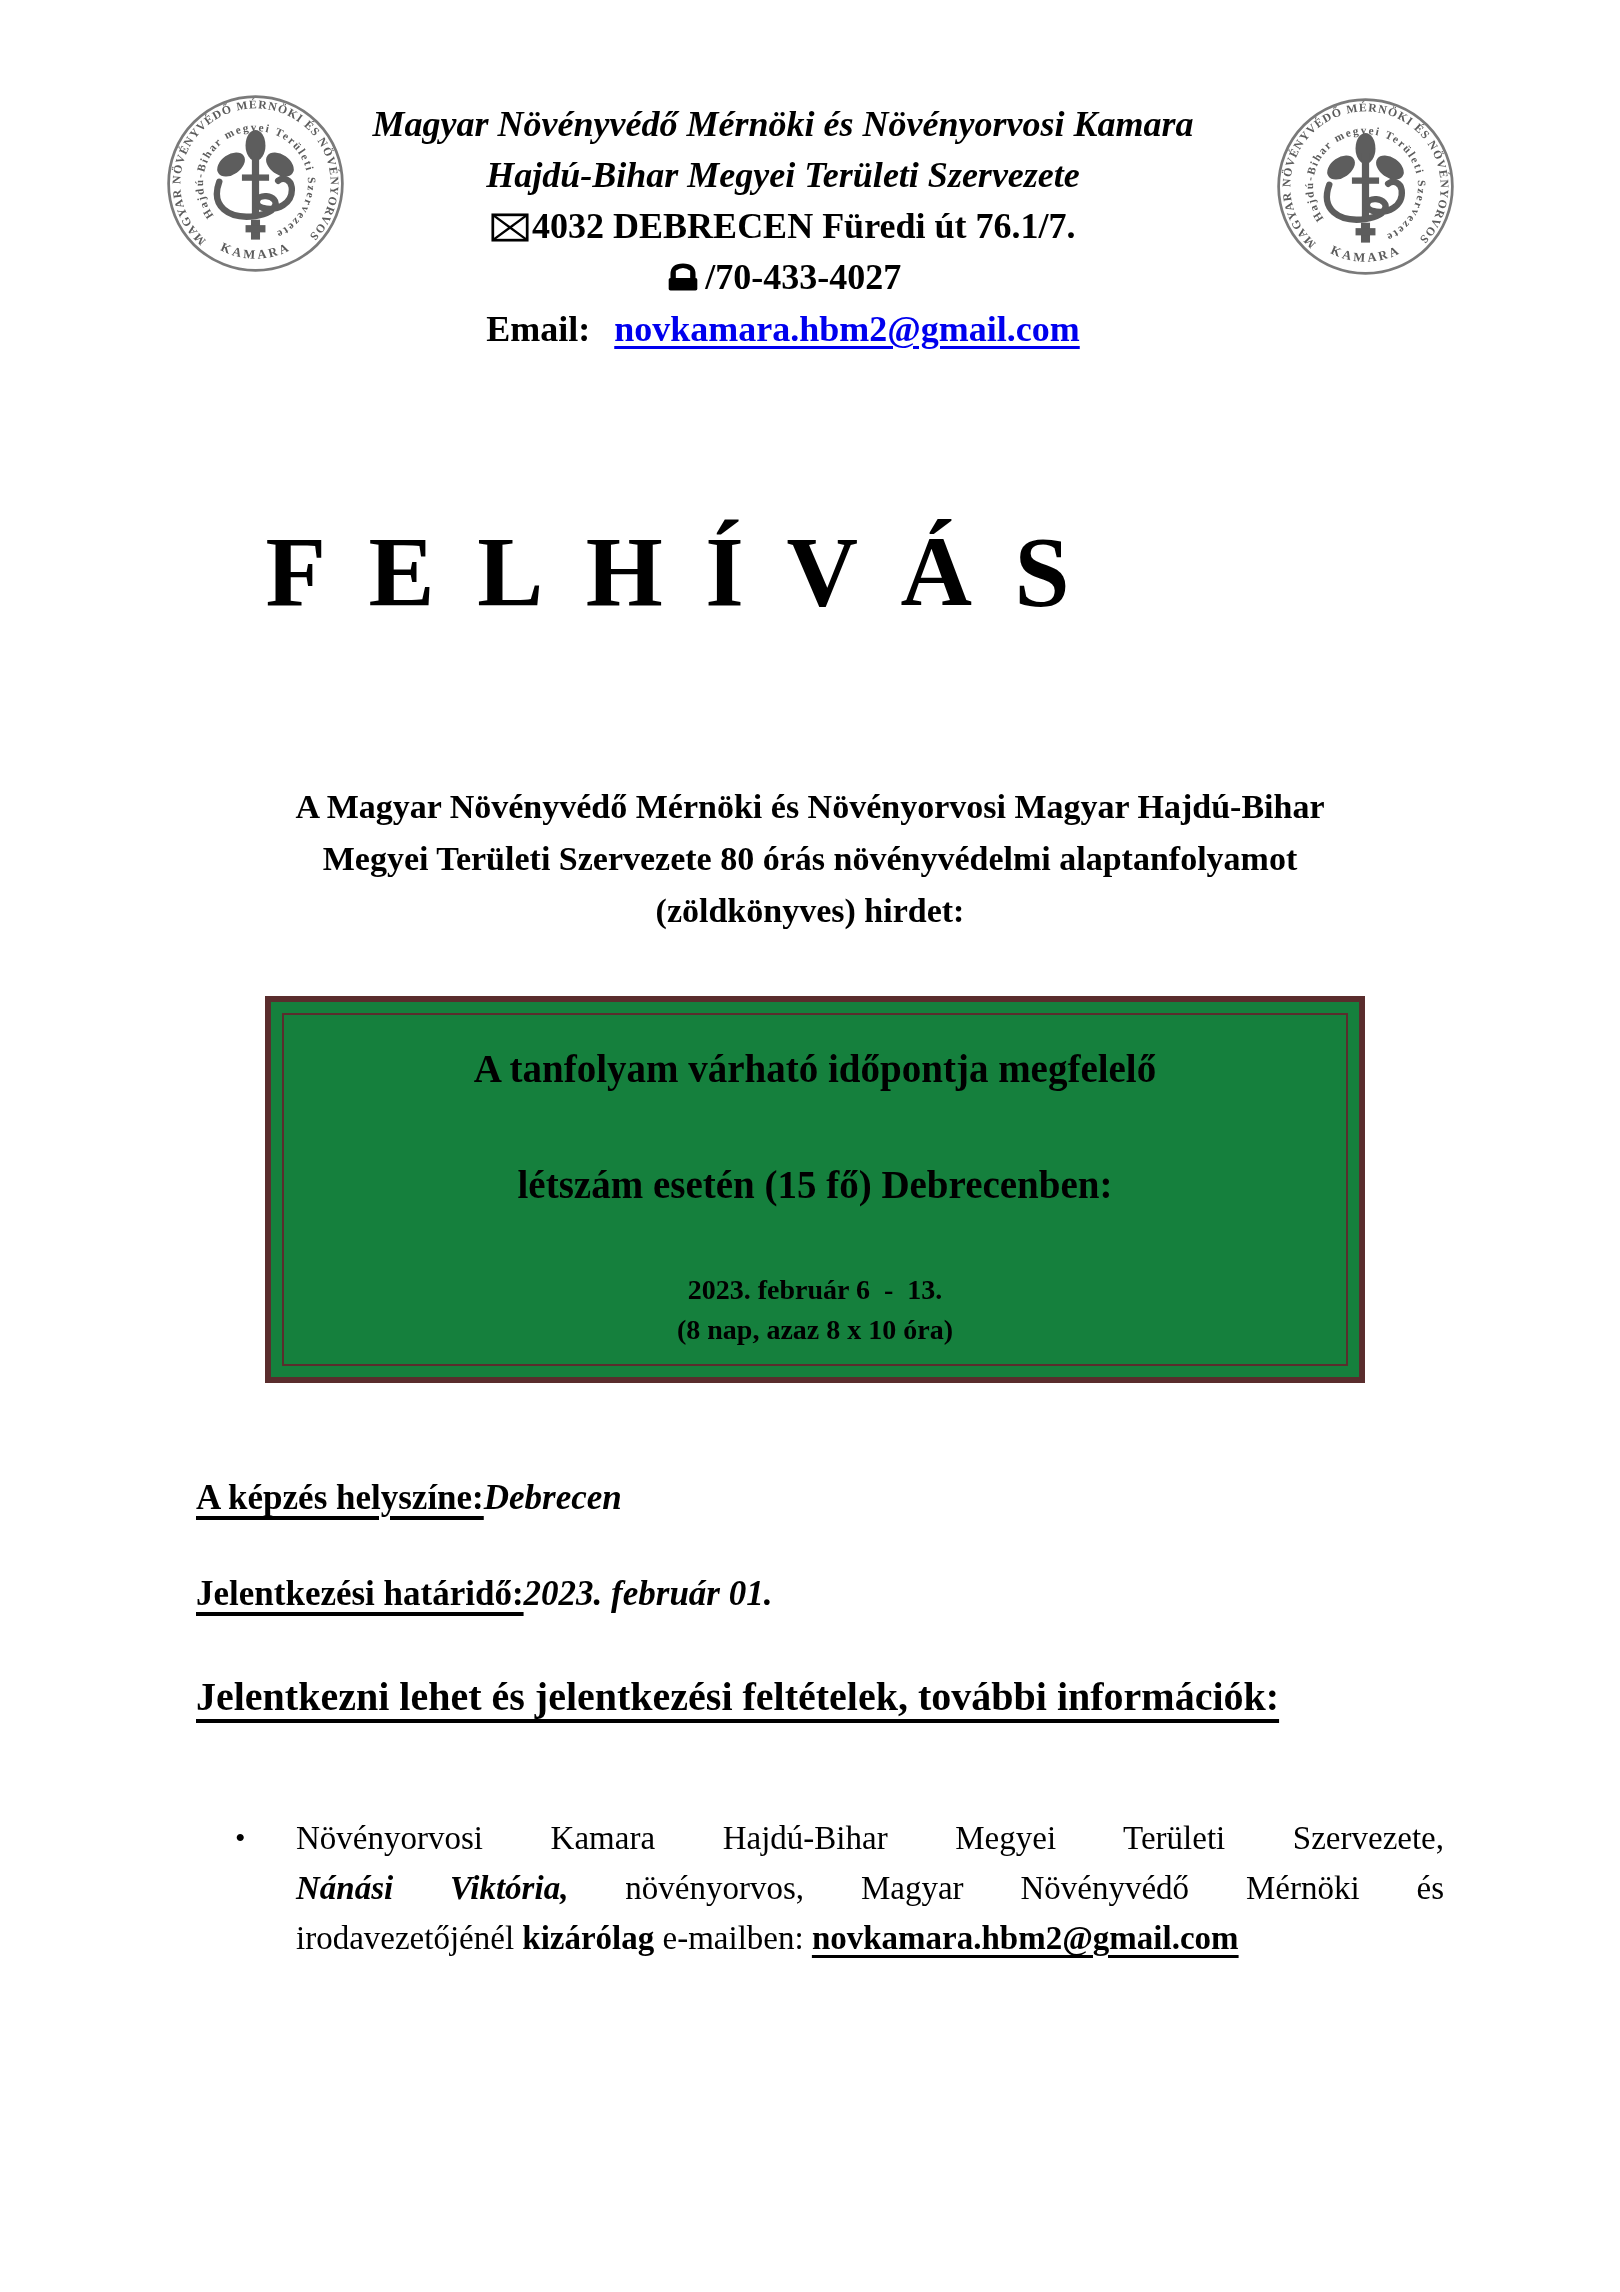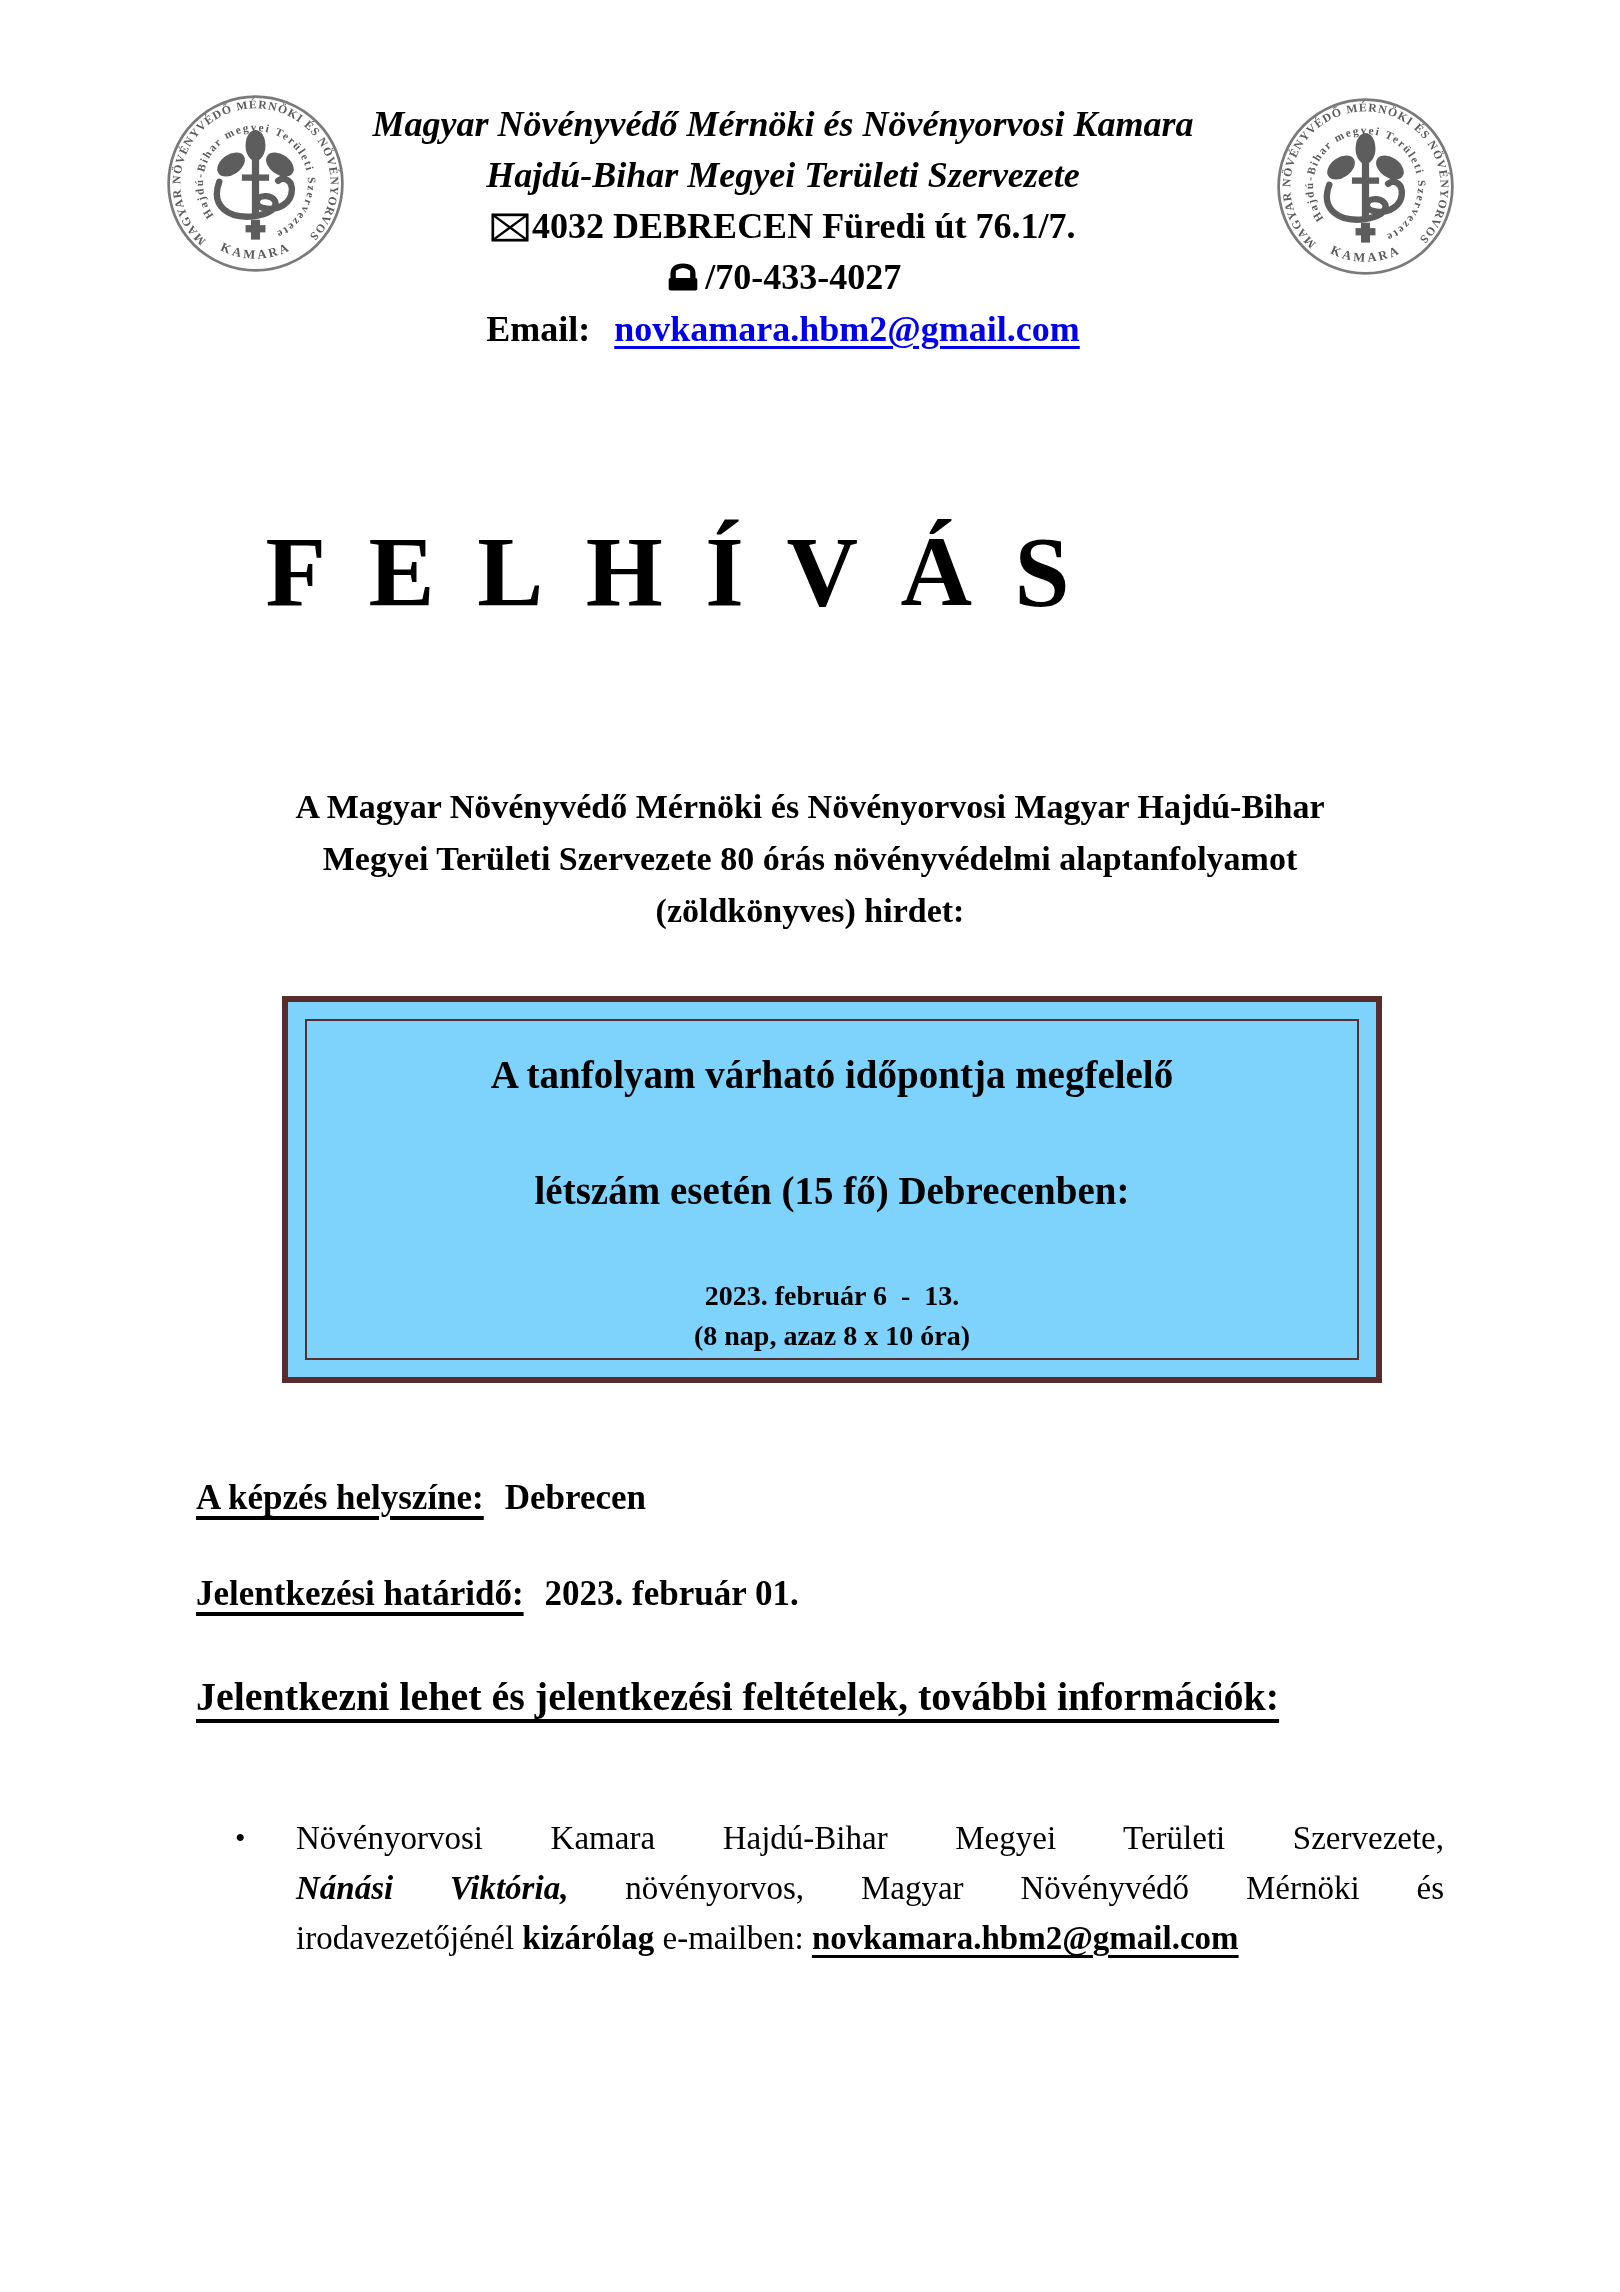--- a/index.html
+++ b/index.html
@@ -49,42 +49,42 @@
   }
 
   
   .intro{
     position:absolute;left:0;top:781px;width:1620px;
     text-align:center;font-weight:bold;font-size:34px;line-height:52px;
   }
 
   
   .notice-box{
-    position:absolute;left:282px;top:996px;width:1100px;height:387px;
+    position:absolute;left:265px;top:996px;width:1100px;height:387px;
     border:6.3px solid #5a2d2d;
-    padding:17px;box-sizing:border-box;
-    background:#7dd3fc;
+    padding:11px;box-sizing:border-box;
+    background:#15803d;
   }
   .notice-box-inner{
     border:2.7px solid #5a2d2d;
     width:100%;height:100%;box-sizing:border-box;
     text-align:center;
   }
   .box-heading{font-size:39px;font-weight:bold;line-height:43px;}
   .box-heading1{margin-top:32px;}
   .box-heading2{margin-top:73px;}
   .box-dates{margin-top:64px;font-size:28px;font-weight:bold;line-height:40px;}
   .prewrap{white-space:pre-wrap;}
 
   
   .detail-row{position:absolute;left:196px;font-size:35px;font-weight:bold;}
   .row-location{top:1478px;}
   .row-deadline{top:1574px;}
   .u-label{text-decoration:underline;text-decoration-thickness:3.6px;text-underline-offset:7.2px;}
-  .detail-value{margin-left:21px;}
+  .detail-value{margin-left:0;font-style:italic;}
   .info-heading{
     position:absolute;left:196px;top:1673px;width:1191px;
     font-size:40px;font-weight:bold;
     text-decoration:underline;text-decoration-thickness:3.6px;text-underline-offset:9px;
   }
 
   
   .contact-item{
     position:absolute;left:235px;top:1813px;width:1209px;
     display:flex;align-items:flex-start;

